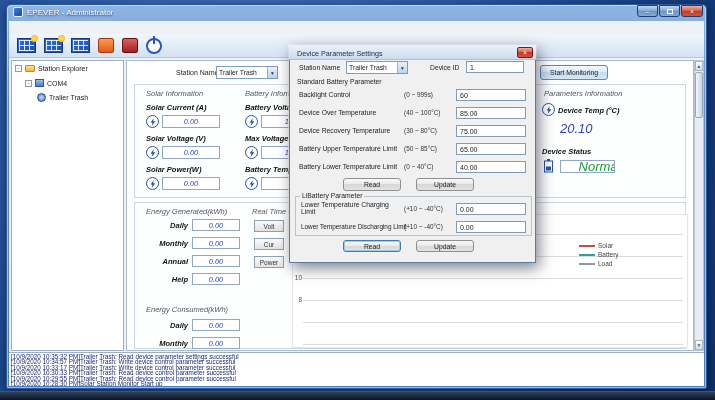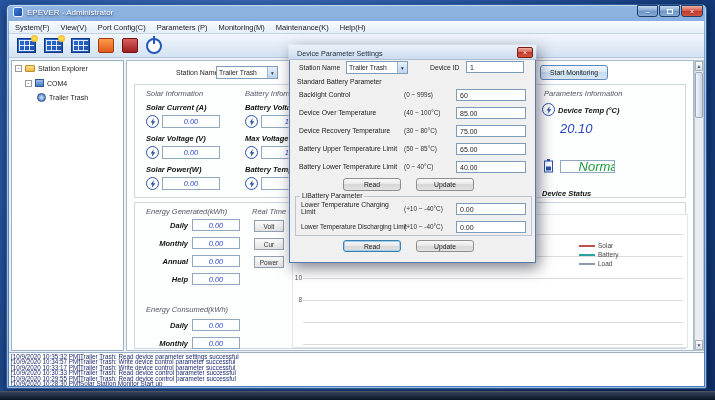--- a/index.html
+++ b/index.html
@@ -82,29 +82,20 @@
   <div class="abs cap-btn" style="left:637px;width:21px;">
       <span>–</span>
     </div>
   <div class="abs cap-btn" style="left:659px;width:21px;">
       <span class="max-glyph"></span>
     </div>
   <div class="abs cap-btn cap-close" style="left:681px;width:22px;">
       <span>×</span>
     </div>
 
-  <div class="abs menubar">
-    <span class="menu-item">System(F)</span>
-    <span class="menu-item">View(V)</span>
-    <span class="menu-item">Port Config(C)</span>
-    <span class="menu-item">Parameters (P)</span>
-    <span class="menu-item">Monitoring(M)</span>
-    <span class="menu-item">Maintenance(K)</span>
-    <span class="menu-item">Help(H)</span>
-  </div>
 
   <div class="abs toolbar">
     <div class="panel-ico sun"></div>
     <div class="panel-ico sun"></div>
     <div class="panel-ico"></div>
     <div class="alarm-ico"></div>
     <div class="record-ico"></div>
     <div class="power-ico"></div>
   </div>
 
@@ -195,21 +186,21 @@
     </div>
 
   <div class="abs sec" style="left:544px;top:89px;">Parameters Information</div>
   <span class="abs cicon" style="left:542px;top:103px;">
       <svg width="8" height="8" viewBox="0 0 10 10">
         <path d="M6 0 L2 5.5 h2.3 L3.4 10 L8 4.2 H5.2 Z" fill="#2a52a8"></path>
       </svg>
     </span>
   <div class="abs f-label" style="left:558px;top:106px;">Device Temp (°C)</div>
   <div class="abs val" style="left:560px;top:121px;font-size:13px;z-index:4;">20.10</div>
-  <div class="abs f-label" style="left:542px;top:147px;margin-top:42px;">Device Status</div>
+  <div class="abs f-label" style="left:542px;top:147px;">Device Status</div>
   <span class="abs" style="left:544px;top:159px;z-index:4;"><svg width="9" height="14" viewBox="0 0 9 14">
         <rect x="3" y="0" width="3" height="2" fill="#2a52a8"></rect>
         <rect x="0.5" y="2" width="8" height="11" fill="none" stroke="#2a52a8"></rect>
         <rect x="2" y="7.5" width="5" height="4" fill="#2a52a8"></rect>
       </svg></span>
   <div class="abs vbox" style="left:560px;top:160px;width:55px;height:13px;">
       <span class="val-green">Normal</span>
     </div>
 
   <div class="abs sec" style="left:146px;top:207px;">Energy Generated(kWh)</div>

